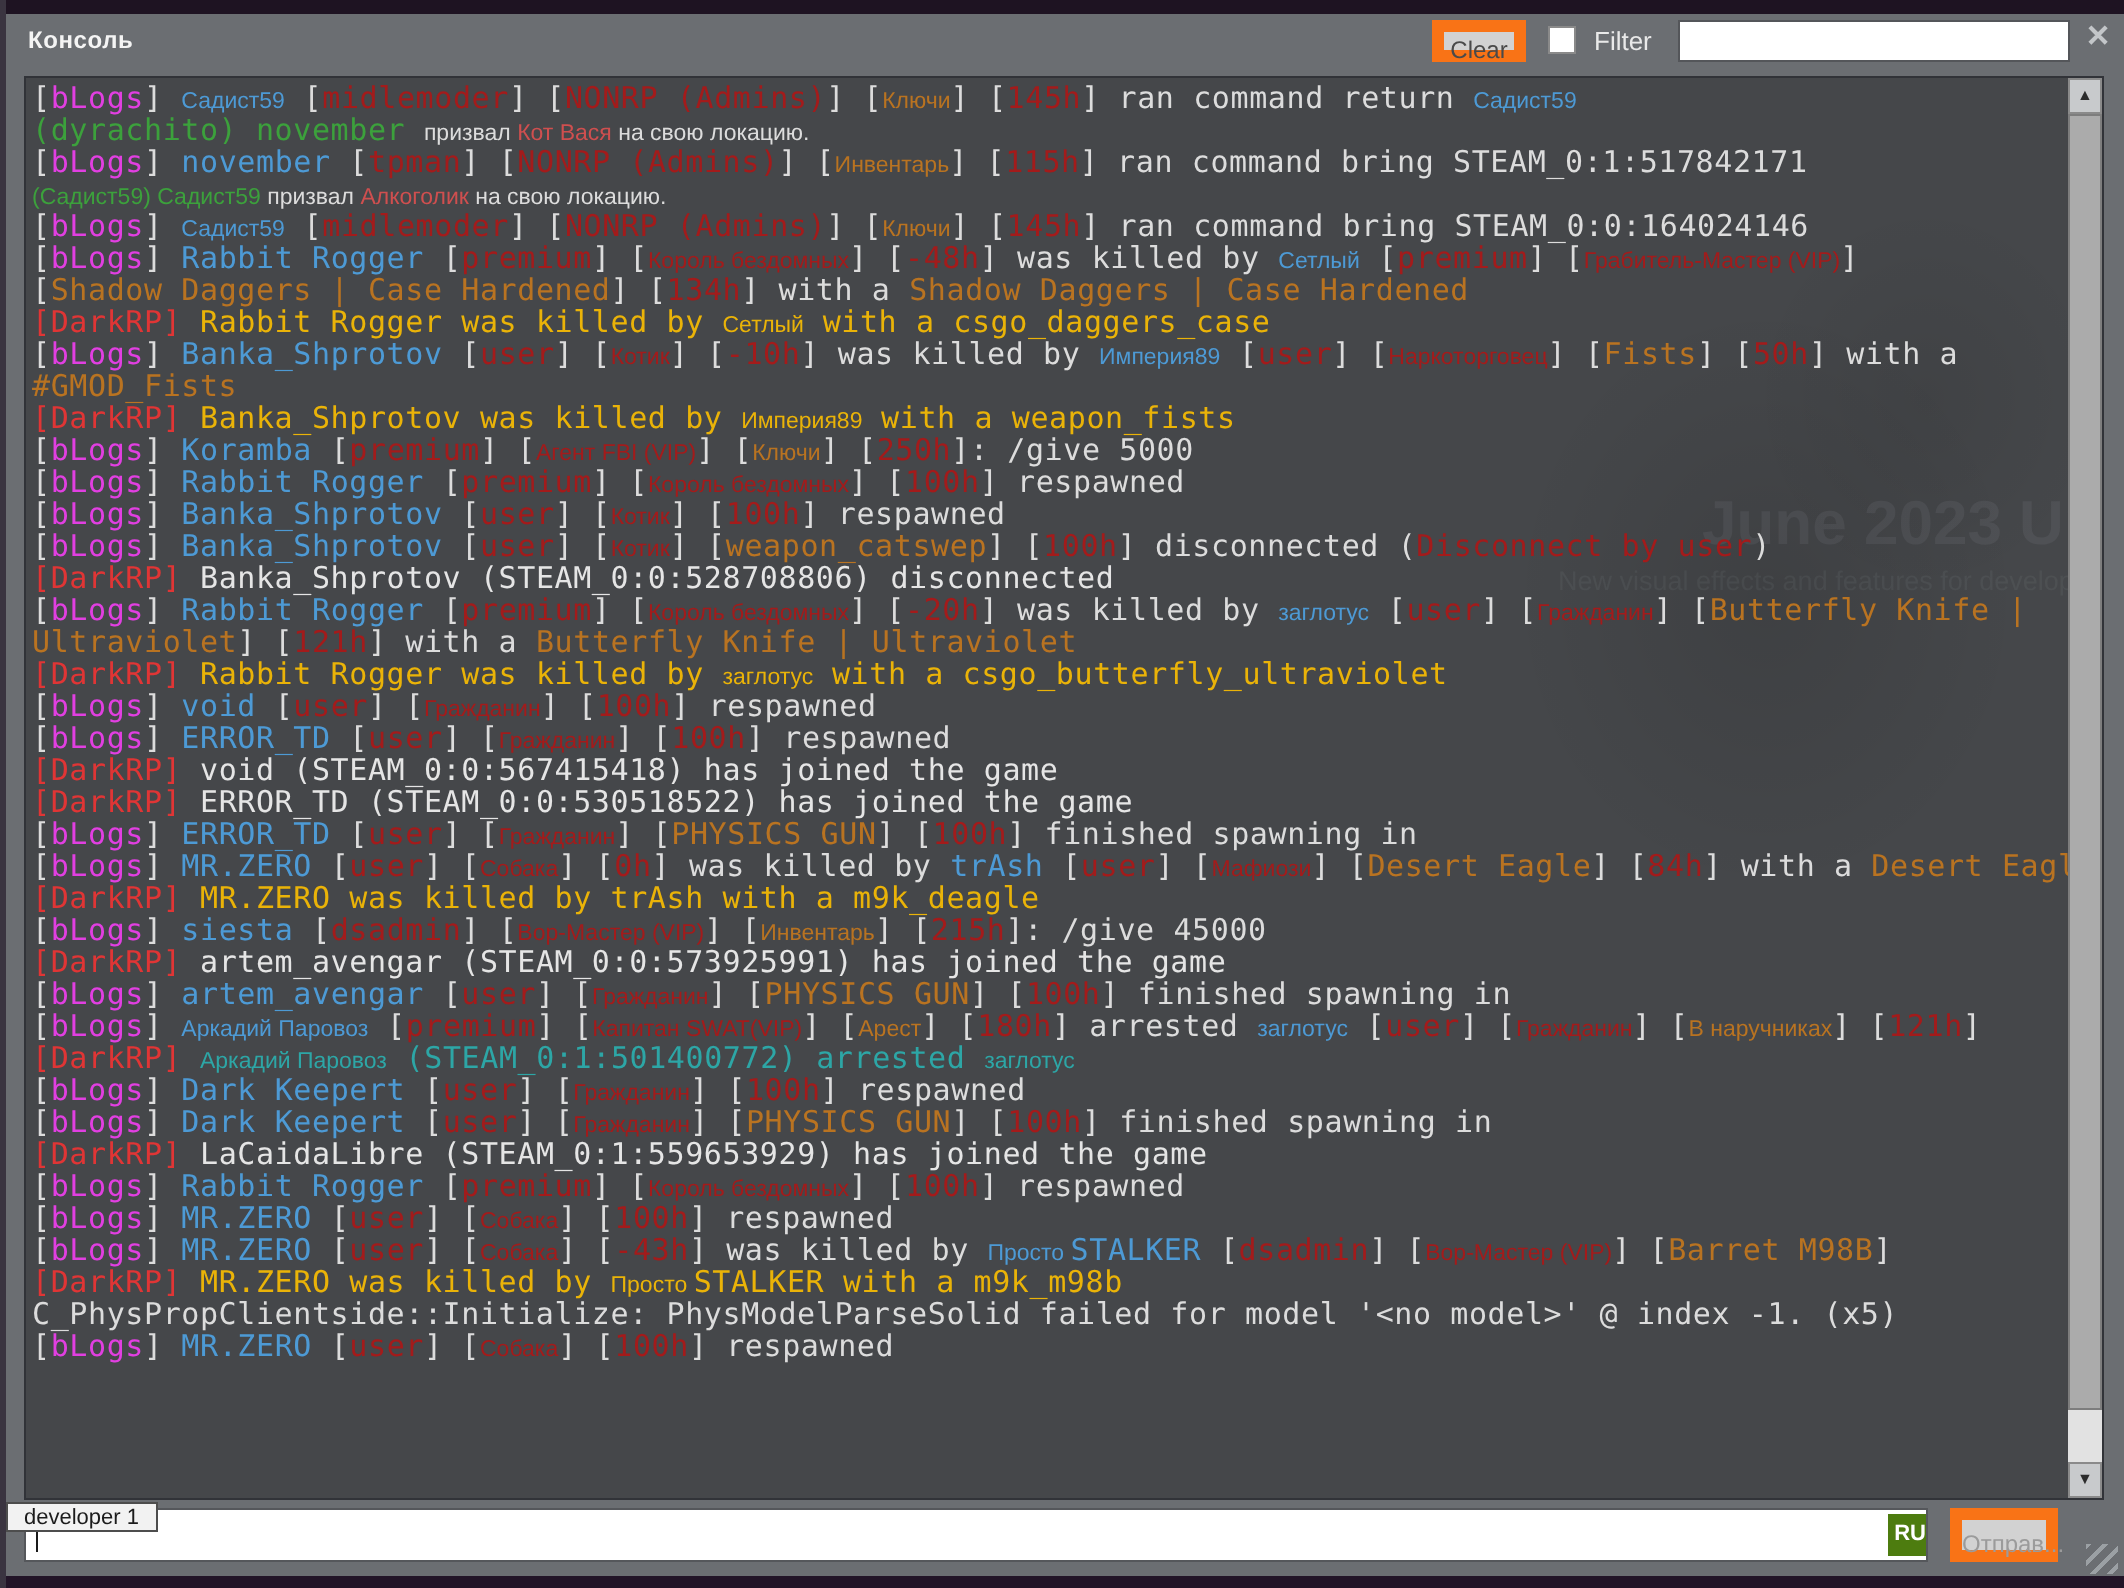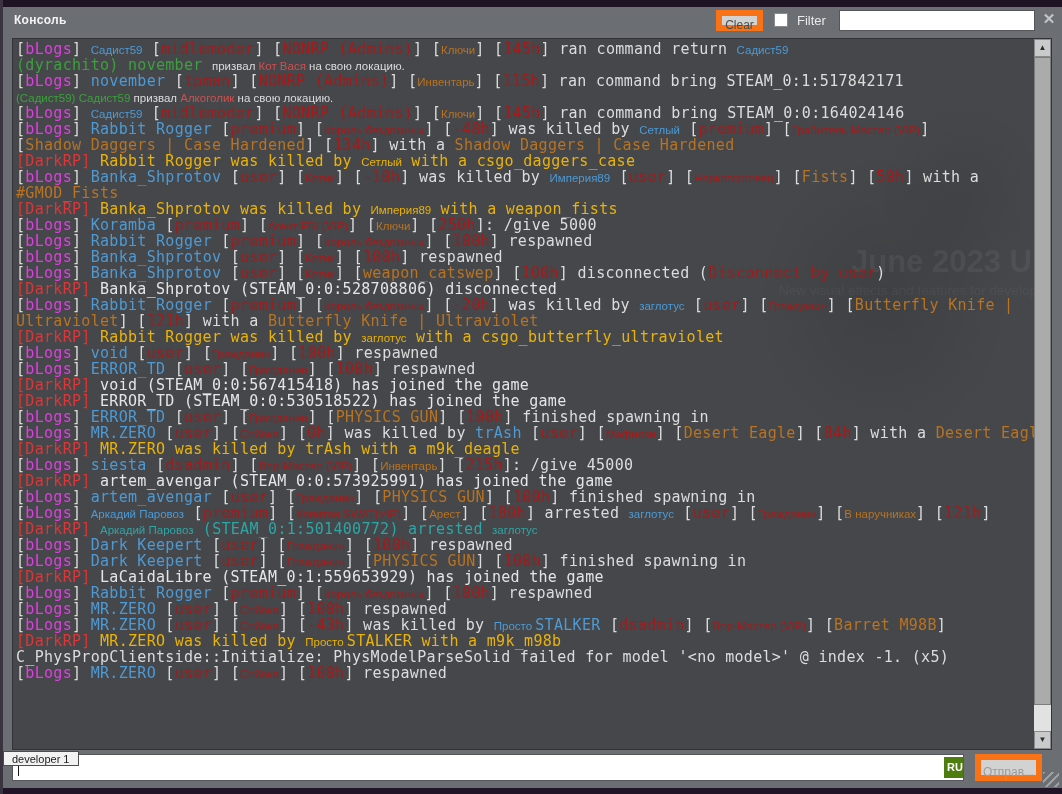--- a/index.html
+++ b/index.html
@@ -52,21 +52,21 @@
   .sthumb{position:absolute;left:0;top:18px;width:17px;height:648px;background:#ababab;
         border:1px solid #7d7d7d;box-sizing:border-box;}
 
   
   .cmd-input{position:absolute;left:12px;top:754px;width:952px;height:27px;box-sizing:border-box;
         background:#ffffff;border:1px solid #55575b;font-size:14px;padding:0 6px;outline:none;
         font-family:"DejaVu Sans Mono",monospace;}
   .caret{position:absolute;left:18px;top:759px;width:1px;height:17px;background:#1a1a1a;}
   .lang-badge{position:absolute;left:944px;top:757px;width:19px;height:21px;background:#4d7c0f;
         color:#ffffff;font-size:11px;font-weight:bold;text-align:right;line-height:21px;z-index:3;}
-  .send-btn{position:absolute;left:975px;top:754px;width:67px;height:27px;line-height:25px;color:#9b9b9b;}
+  .send-btn{position:absolute;left:975px;top:754px;width:54px;height:27px;line-height:25px;color:#9b9b9b;}
   .dev-badge{position:absolute;left:3px;top:751px;height:15px;line-height:15px;background:#f2f2f2;
         border:1px solid #4d4d4d;box-sizing:border-box;padding:0 8px;font-size:11px;color:#1c1c1c;z-index:5;}
   .grip{position:absolute;right:3px;bottom:7px;width:16px;height:15px;z-index:5;
         background:repeating-linear-gradient(135deg,#9ba0a4 0 2px,rgba(0,0,0,0) 2px 6px);}
 </style>
 </head>
 <body>
 
 <div class="strip-top"></div>
 <div class="strip-left"></div>

